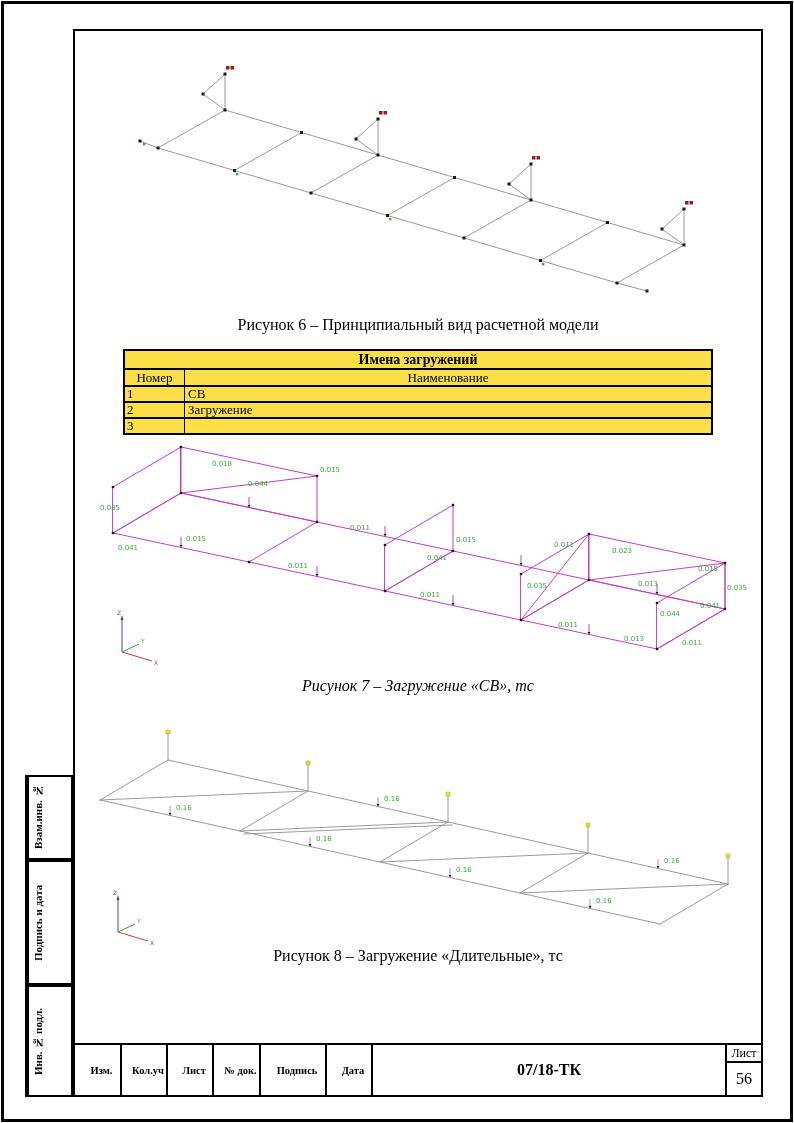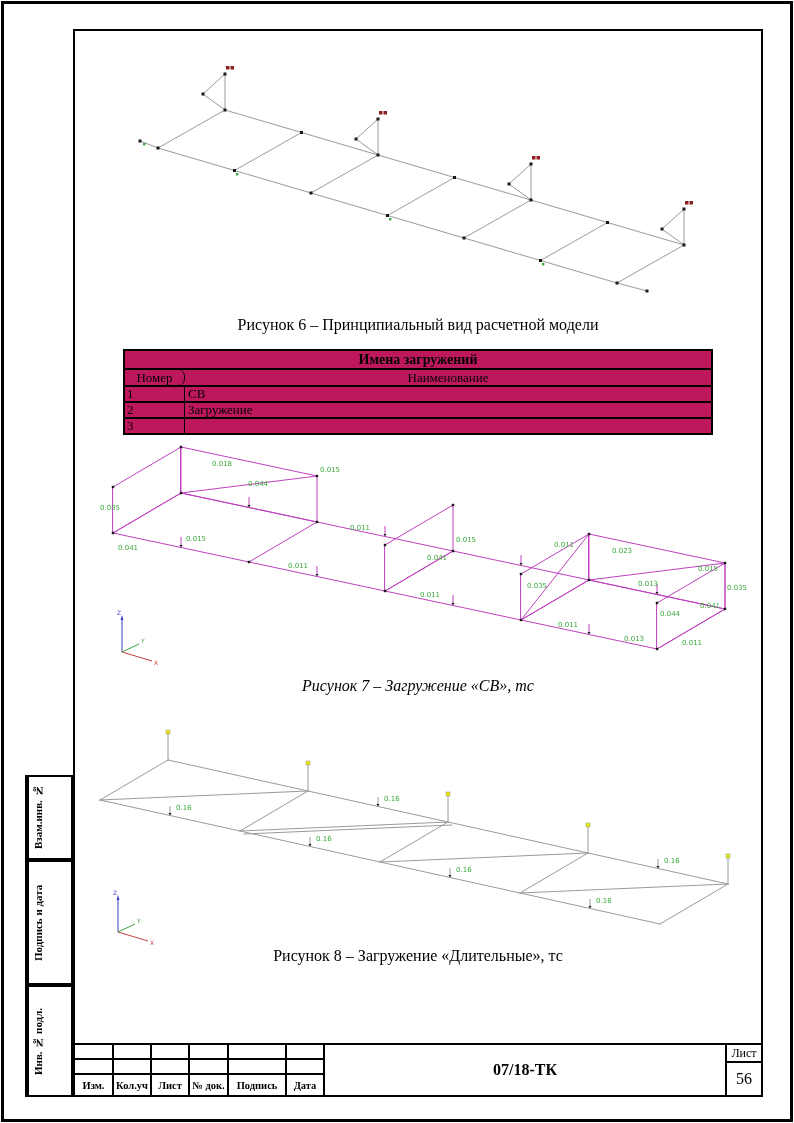--- a/index.html
+++ b/index.html
@@ -28,33 +28,33 @@
   .sbox .lbl {
     width: 20px; border-right: 2px solid #000;
     writing-mode: vertical-rl; transform: rotate(180deg);
     display: flex; align-items: center; justify-content: center;
     font-weight: bold; font-size: 11px; white-space: nowrap;
   }
   .sbox .blank { flex: 1; }
   
   .ltable {
     position: absolute; left: 123px; top: 349px; width: 590px;
-    border: 2px solid #000; background: #be185d; font-size: 13px;
+    border: 2px solid #000; background: #fde047; font-size: 13px;
   }
   .t-title { height: 17px; line-height: 17px; text-align: center; font-weight: bold; font-size: 14px; }
   .t-head { border-top: 2px solid #000; border-bottom: 2px solid #000; height: 19px; }
   .trow { display: flex; }
   .trow .c1 { width: 60px; border-right: 1px solid #000; padding-left: 2px; }
   .trow .c2 { flex: 1; padding-left: 3px; }
-  .t-head .c1, .t-head .c2 { text-align: center; padding-left: 0; line-height: 15px; border-radius: 6px; }
+  .t-head .c1, .t-head .c2 { text-align: center; padding-left: 0; line-height: 15px; }
   .t-data { height: 16px; line-height: 14px; border-bottom: 2px solid #000; }
   .t-data:last-child { border-bottom: none; height: 14px; }
   
   .tblock { position: absolute; left: 73px; top: 1043px; width: 690px; height: 54px; border: 2px solid #000; display: flex; background:#fff; }
-  .tb-col { border-right: 2px solid #000; display: flex; flex-direction: column; }
+  .tb-col { border-right: 2px solid #000; display: flex; flex-direction: row; margin-left: 8px; }
   .tb-r1 { height: 15px; border-bottom: 2px solid #000; }
   .tb-r2 { height: 15px; border-bottom: 2px solid #000; }
   .tb-lab { flex: 1; display: flex; align-items: center; justify-content: center; font-weight: bold; font-size: 10.5px; }
   .tb-doc { flex: 1; display: flex; align-items: center; justify-content: center; font-size: 16px; font-weight: bold; }
   .tb-sheet { width: 36px; border-left: 2px solid #000; display: flex; flex-direction: column; }
   .tb-sheet .sh-lab { height: 18px; border-bottom: 2px solid #000; text-align: center; font-size: 12px; line-height: 16px; }
   .tb-sheet .sh-num { flex: 1; display: flex; align-items: center; justify-content: center; font-size: 16px; }
   
   svg { position: absolute; overflow: visible; }
   .wire   { stroke: var(--wire-gray, #9a9a9a); stroke-width: 1; fill: none; stroke-linecap: square; }

